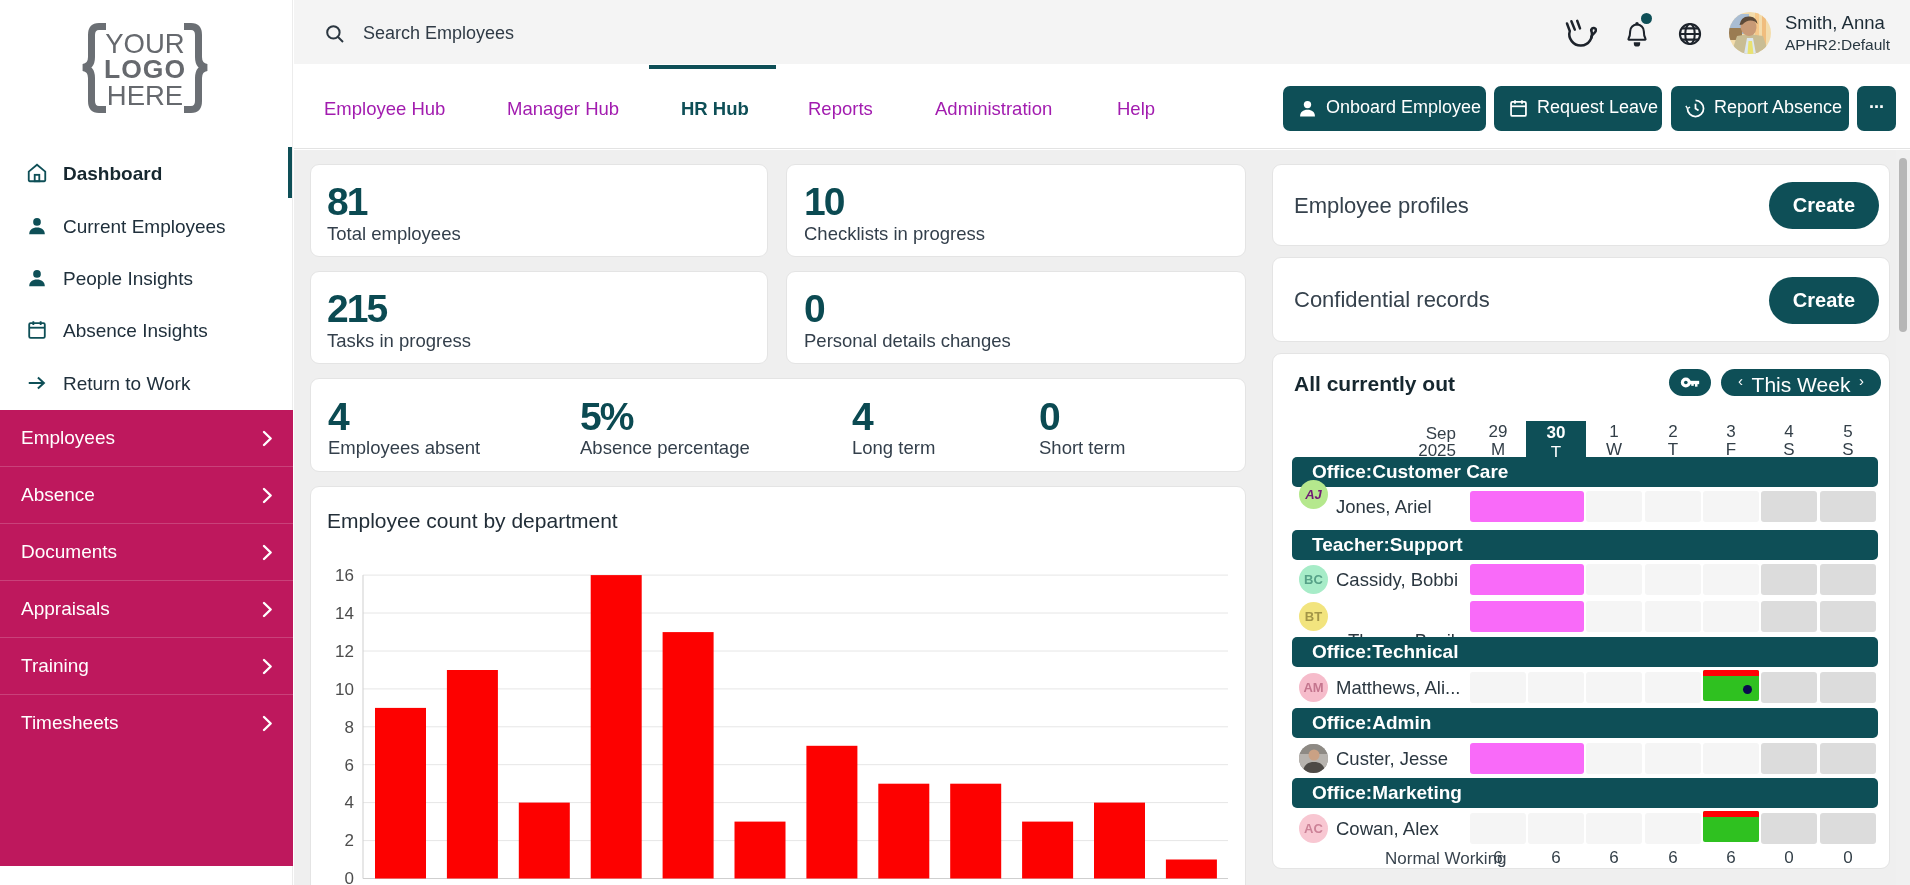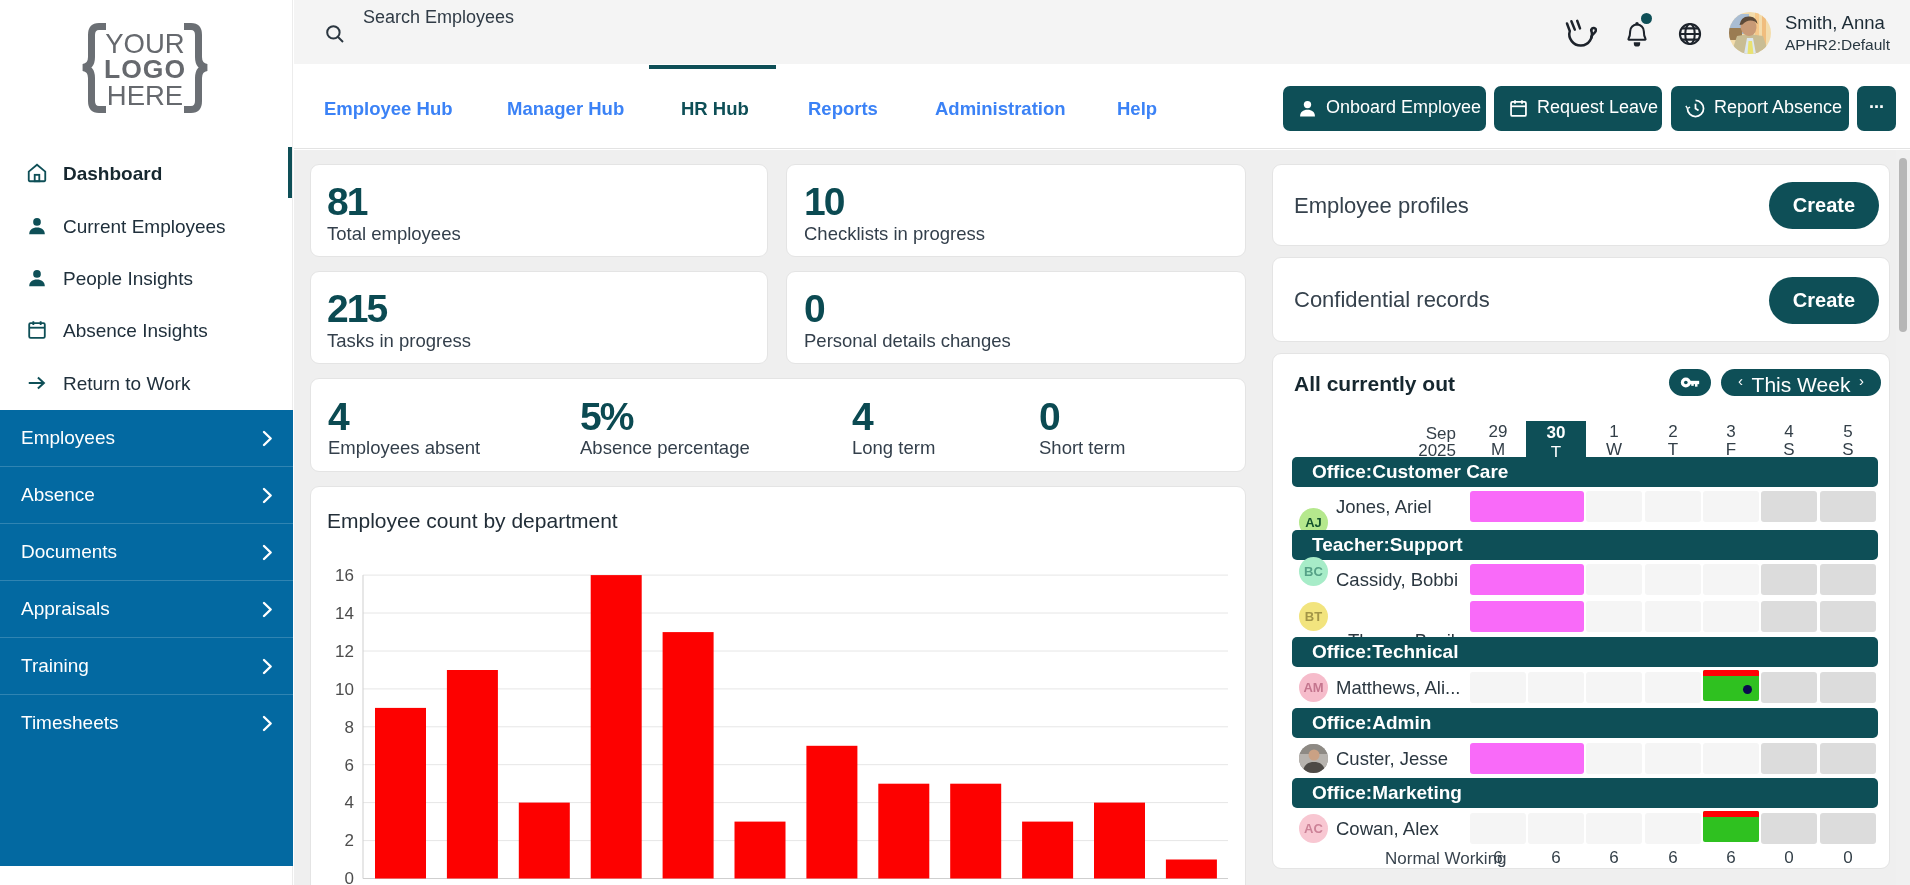--- a/index.html
+++ b/index.html
@@ -6,33 +6,33 @@
   html,body { width:1910px; height:885px; overflow:hidden; font-family:"Liberation Sans", sans-serif; background:#fff; }
   .abs { position:absolute; }
   
   #sidebar { position:absolute; left:0; top:0; width:293px; height:885px; background:#fff; border-right:1px solid #ececec; }
   #logo { position:absolute; left:78px; top:22px; }
   .snav { position:absolute; left:0; width:293px; height:52px; }
   .snav .ic { position:absolute; left:26px; top:14px; width:22px; height:22px; }
   .snav .lbl { position:absolute; left:63px; top:15px; font-size:19px; color:#20303c; }
   .snav .lbl.bold { font-weight:bold; color:#16272f; }
   #activebar { position:absolute; right:0; top:147px; width:4px; height:51px; background:#0e4f57; }
-  #tealmenu { position:absolute; left:0; top:410px; width:293px; height:456px; background:#0369a1; }
+  #tealmenu { position:absolute; left:0; top:410px; width:293px; height:456px; background:#be185d; }
   .tnav { position:relative; height:57px; border-bottom:1px solid rgba(255,255,255,0.18); }
   .tnav .lbl { position:absolute; left:21px; top:17px; font-size:19px; color:#fff; }
   .tnav .chev { position:absolute; right:20px; top:20px; }
   .tnav:last-child { border-bottom:none; }
   
   #topbar { position:absolute; left:294px; top:0; width:1616px; height:64px; background:#f4f4f4; }
-  #searchtxt { position:absolute; left:363px; top:7px; font-size:18px; color:#303b46; }
+  #searchtxt { position:absolute; left:363px; top:23px; font-size:18px; color:#303b46; }
   #uname { position:absolute; left:1785px; top:12px; font-size:18.5px; color:#1c2b35; }
   #urole { position:absolute; left:1785px; top:36px; font-size:15.5px; color:#2a3942; }
   
   #navrow { position:absolute; left:294px; top:64px; width:1616px; height:85px; background:#fff; border-bottom:1px solid #e3e3e3; }
-  .tab { position:absolute; top:98px; font-size:18.5px; color:#3b82f6;font-weight:bold; }
+  .tab { position:absolute; top:98px; font-size:18.5px; color:#a21caf; }
   .tab.active { color:#0e4f57; font-weight:bold; }
   #tabline { position:absolute; left:649px; top:65px; width:127px; height:4px; background:#0e4f57; }
   .btn { position:absolute; top:86px; height:45px; background:#0e4f57; border-radius:7px; color:#fff; font-size:18px; }
   .btn .btxt { position:absolute; top:11px; white-space:nowrap; }
   
   #content { position:absolute; left:294px; top:150px; width:1616px; height:735px; background:#efefef; }
   .card { position:absolute; background:#fff; border:1px solid #e4e4e4; border-radius:9px; }
   .num { font-weight:bold; color:#0b4a52; font-size:39px; letter-spacing:-2px; }
   .stat-label { font-size:18.5px; color:#333f4b; }
   
@@ -333,31 +333,31 @@
   <div class="dayhead" style="left:373px; top:70px;">2</div>
     <div class="dayhead" style="left:373px; top:88px;">T</div>
   <div class="dayhead" style="left:431px; top:70px;">3</div>
     <div class="dayhead" style="left:431px; top:88px;">F</div>
   <div class="dayhead" style="left:489px; top:70px;">4</div>
     <div class="dayhead" style="left:489px; top:88px;">S</div>
   <div class="dayhead" style="left:548px; top:70px;">5</div>
     <div class="dayhead" style="left:548px; top:88px;">S</div>
 
   <div class="sect" style="left:20px; top:104px;">Office:Customer Care</div>
-  <div class="avatar" style="left:27px; top:155px; background:#b5e88d; color:#14532d;">AJ</div>
+  <div class="avatar" style="left:27px; top:127px; background:#b5e88d; color:#701a75;font-style:italic;">AJ</div>
   <div class="erow-name" style="left:64px; top:143px;">Jones, Ariel</div>
   <div style="position:absolute; left:198px; top:138px; width:114px; height:31px; border-radius:3px; background:#f96af9;"></div>
   <div class="cell" style="left:314px; top:138px;"></div>
   <div class="cell" style="left:373px; top:138px;"></div>
   <div class="cell" style="left:431px; top:138px;"></div>
   <div class="cell we" style="left:489px; top:138px;"></div>
   <div class="cell we" style="left:548px; top:138px;"></div>
 
   <div class="sect" style="left:20px; top:177px;">Teacher:Support</div>
-  <div class="avatar" style="left:27px; top:204px; background:#a7ecc8; color:#56a187;">BC</div>
+  <div class="avatar" style="left:27px; top:212px; background:#a7ecc8; color:#56a187;">BC</div>
   <div class="erow-name" style="left:64px; top:216px;">Cassidy, Bobbi</div>
   <div style="position:absolute; left:198px; top:211px; width:114px; height:31px; border-radius:3px; background:#f96af9;"></div>
   <div class="cell" style="left:314px; top:211px;"></div>
   <div class="cell" style="left:373px; top:211px;"></div>
   <div class="cell" style="left:431px; top:211px;"></div>
   <div class="cell we" style="left:489px; top:211px;"></div>
   <div class="cell we" style="left:548px; top:211px;"></div>
 
   <div class="avatar" style="left:27px; top:249px; background:#f2e47e; color:#a29547;">BT</div>
   <div class="erow-name" style="left:76px; top:253px;margin-top:24px;">Thyme, Basil</div>

